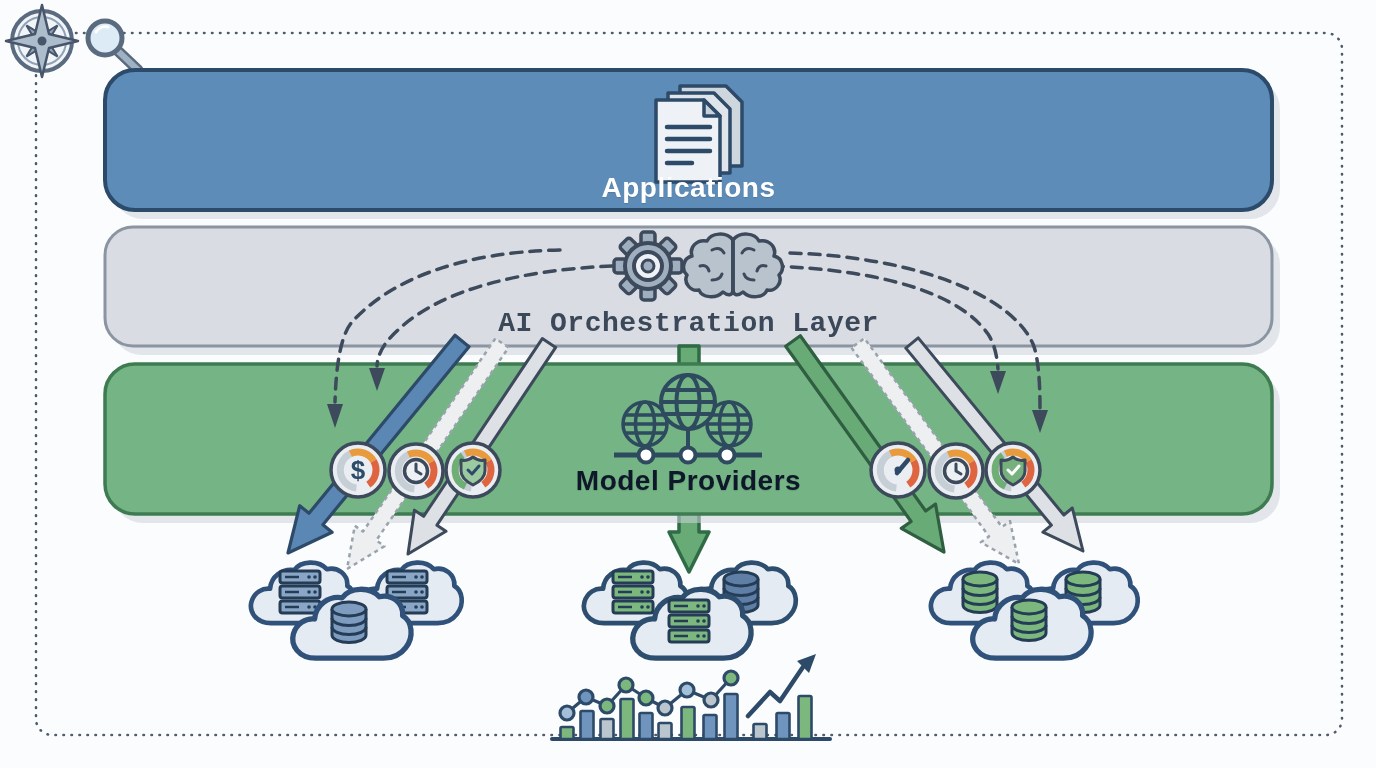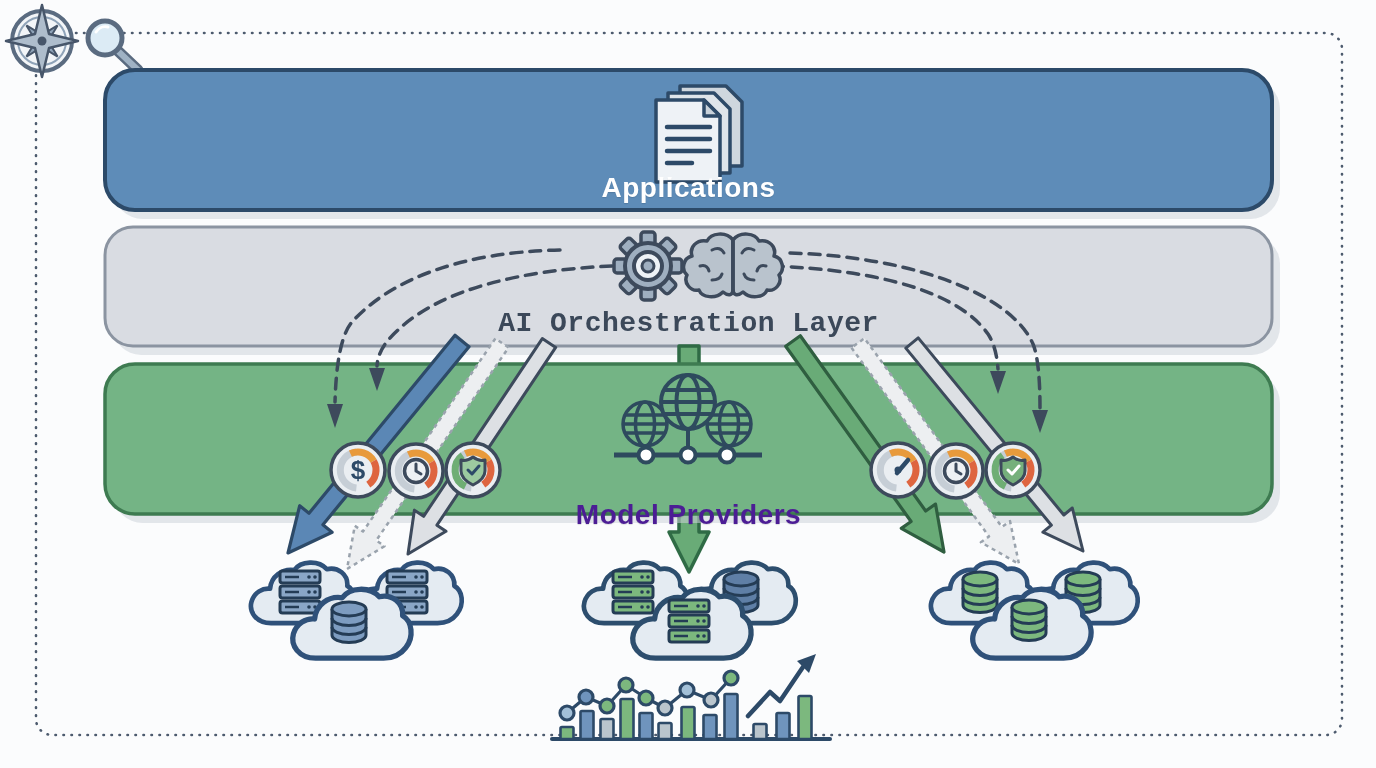--- a/index.html
+++ b/index.html
@@ -4,21 +4,21 @@
 <style>
   html,body{margin:0;padding:0;background:#fbfcfd;}
   .stage{position:relative;width:1376px;height:768px;overflow:hidden;
          font-family:"Liberation Sans",sans-serif;background:#fbfcfd;}
   .stage svg{position:absolute;left:0;top:0;}
   .layer-label{position:absolute;left:105px;width:1167px;text-align:center;
                font-weight:700;font-size:28px;letter-spacing:.5px;z-index:5;
                text-shadow:0 1px 1px rgba(0,0,0,.12);}
   .lbl-apps{top:172px;color:#ffffff;}
   .lbl-orch{top:308px;color:#3b4859;text-shadow:none;font-family:Liberation Mono, monospace;}
-  .lbl-prov{top:465px;color:#4c1d95;margin-top:34px;}
+  .lbl-prov{top:465px;color:#0f172a;}
 </style>
 </head>
 <body>
 
 <div class="stage">
 
 <svg width="1376" height="768" viewBox="0 0 1376 768">
 
   <defs>
     <path id="cloudP" d="M28,70 C12,70 4,58 7,47 C10,37 19,32 27,33 C28,20 40,11 53,13 C60,3 79,2 88,12 C100,9 111,18 110,30 C119,35 121,50 113,60 C107,68 98,70 92,70 Z" fill="currentColor" stroke-linejoin="round"></path>

